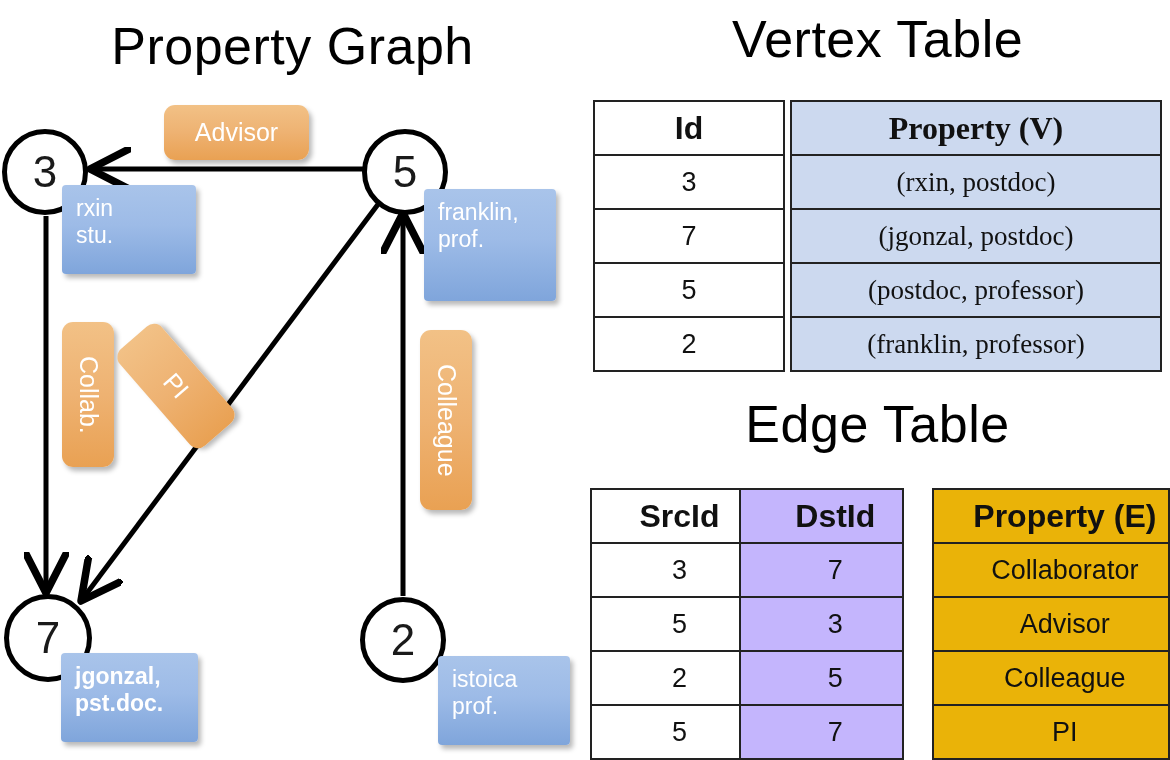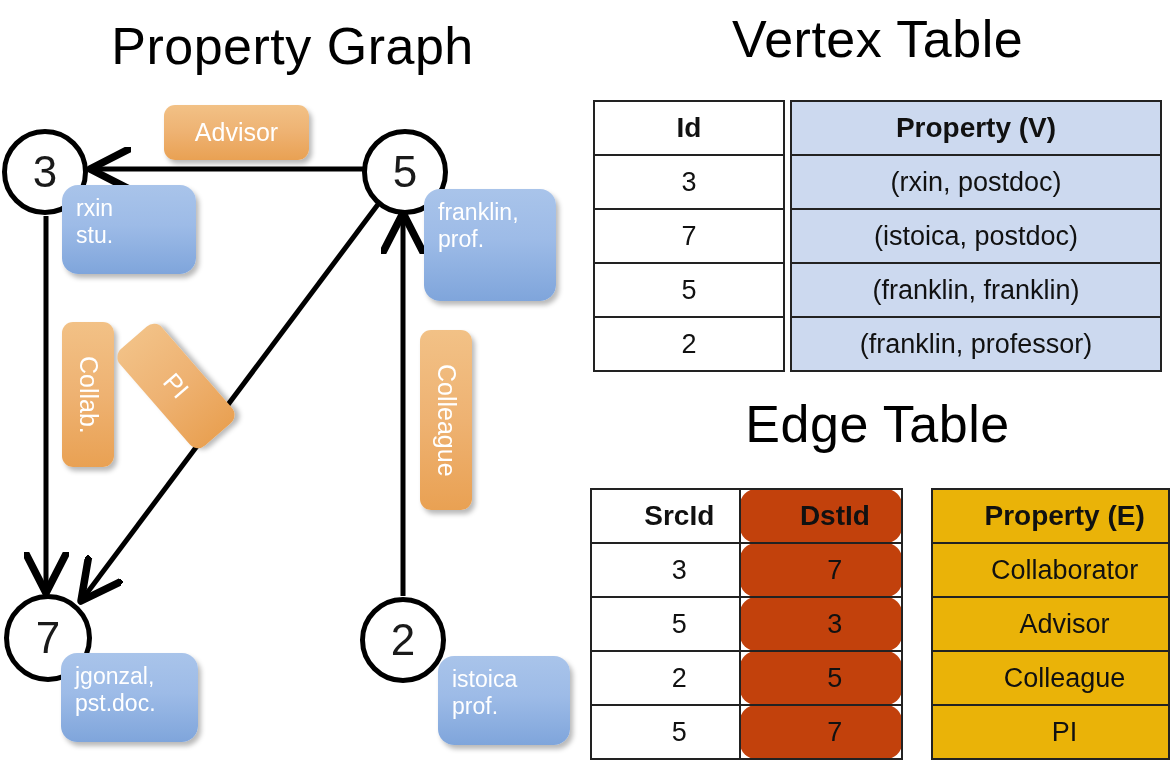--- a/index.html
+++ b/index.html
@@ -56,21 +56,21 @@
     font-weight: 300;
     font-size: 44px;
     line-height: 1;
     color: #1a1a1a;
     z-index: 3;
   }
 
   
   .vprop {
     position: absolute;
-    border-radius: 16px;
+    border-radius: 4px;
     background: linear-gradient(180deg, #a9c4ea 0%, #9dbbe7 45%, #7fa5db 100%);
     box-shadow: 3px 4px 5px rgba(0,0,0,0.28);
     color: #ffffff;
     font-family: "Liberation Sans", sans-serif;
     font-weight: 300;
     font-size: 23px;
     line-height: 27px;
     padding: 10px 0 0 14px;
     box-sizing: border-box;
     z-index: 4;
@@ -106,32 +106,32 @@
   }
   .tbl td, .tbl th {
     border: 2px solid #222222;
     text-align: center;
     font-weight: 300;
     font-size: 27px;
     color: #111;
     padding: 0;
     box-sizing: border-box;
   }
-  .tbl th { font-weight: 700; font-size: 28px; }
+  .tbl th { font-weight: 700; font-size: 32px; }
   .spacer-col { border: none !important; width: 7px; padding: 0; }
 
   #vertex-table { left: 593px; top: 100px; }
   #vertex-table td, #vertex-table th { height: 54px; }
   #vertex-table .c-id   { width: 190px; background: #ffffff; }
-  #vertex-table .c-prop { width: 370px; background: #ccd9ef; }
+  #vertex-table .c-prop { width: 370px; background: #ccd9ef; font-family: Liberation Serif, serif; }
 
   #edge-table { left: 590px; top: 488px; }
   #edge-table td, #edge-table th { height: 54px; padding-left: 28px; }
   #edge-table .c-src  { width: 152px; background: #ffffff; }
-  #edge-table .c-dst  { width: 167px; background: #c2410c; border-radius: 16px; }
+  #edge-table .c-dst  { width: 167px; background: #c4b5fd; }
   #edge-table .c-prop { width: 241px; background: #eab308; }
 </style>
 </head>
 <body>
 
 <div class="title" id="title-property-graph">Property Graph</div>
 <div class="title" id="title-vertex-table">Vertex Table</div>
 <div class="title" id="title-edge-table">Edge Table</div>
 
 <div id="graph-panel">
@@ -168,21 +168,21 @@
   <div class="vprop" style="left:62px; top:185px; width:134px; height:89px;">
     <div>rxin</div>
     <div>stu.</div>
   </div>
 
   <div class="vprop" style="left:424px; top:189px; width:132px; height:112px;">
     <div>franklin,</div>
     <div>prof.</div>
   </div>
 
-  <div class="vprop" style="left:61px; top:653px; width:137px; height:89px;">
+  <div class="vprop" style="left:61px; top:653px; width:137px; height:89px;font-weight:bold;">
     <div>jgonzal,</div>
     <div>pst.doc.</div>
   </div>
 
   <div class="vprop" style="left:424px; top:656px; width:132px; height:89px;margin-left:14px;">
     <div>istoica</div>
     <div>prof.</div>
   </div>
 
   <div class="eprop" style="left:164px; top:105px; width:145px; height:55px;">
@@ -212,26 +212,26 @@
   </thead>
   <tbody>
     <tr>
       <td class="c-id">3</td>
       <td class="spacer-col"></td>
       <td class="c-prop">(rxin, postdoc)</td>
     </tr>
     <tr>
       <td class="c-id">7</td>
       <td class="spacer-col"></td>
-      <td class="c-prop">(istoica, postdoc)</td>
+      <td class="c-prop">(jgonzal, postdoc)</td>
     </tr>
     <tr>
       <td class="c-id">5</td>
       <td class="spacer-col"></td>
-      <td class="c-prop">(franklin, franklin)</td>
+      <td class="c-prop">(postdoc, professor)</td>
     </tr>
     <tr>
       <td class="c-id">2</td>
       <td class="spacer-col"></td>
       <td class="c-prop">(franklin, professor)</td>
     </tr>
   </tbody>
 </table>
 
 <table class="tbl" id="edge-table">

